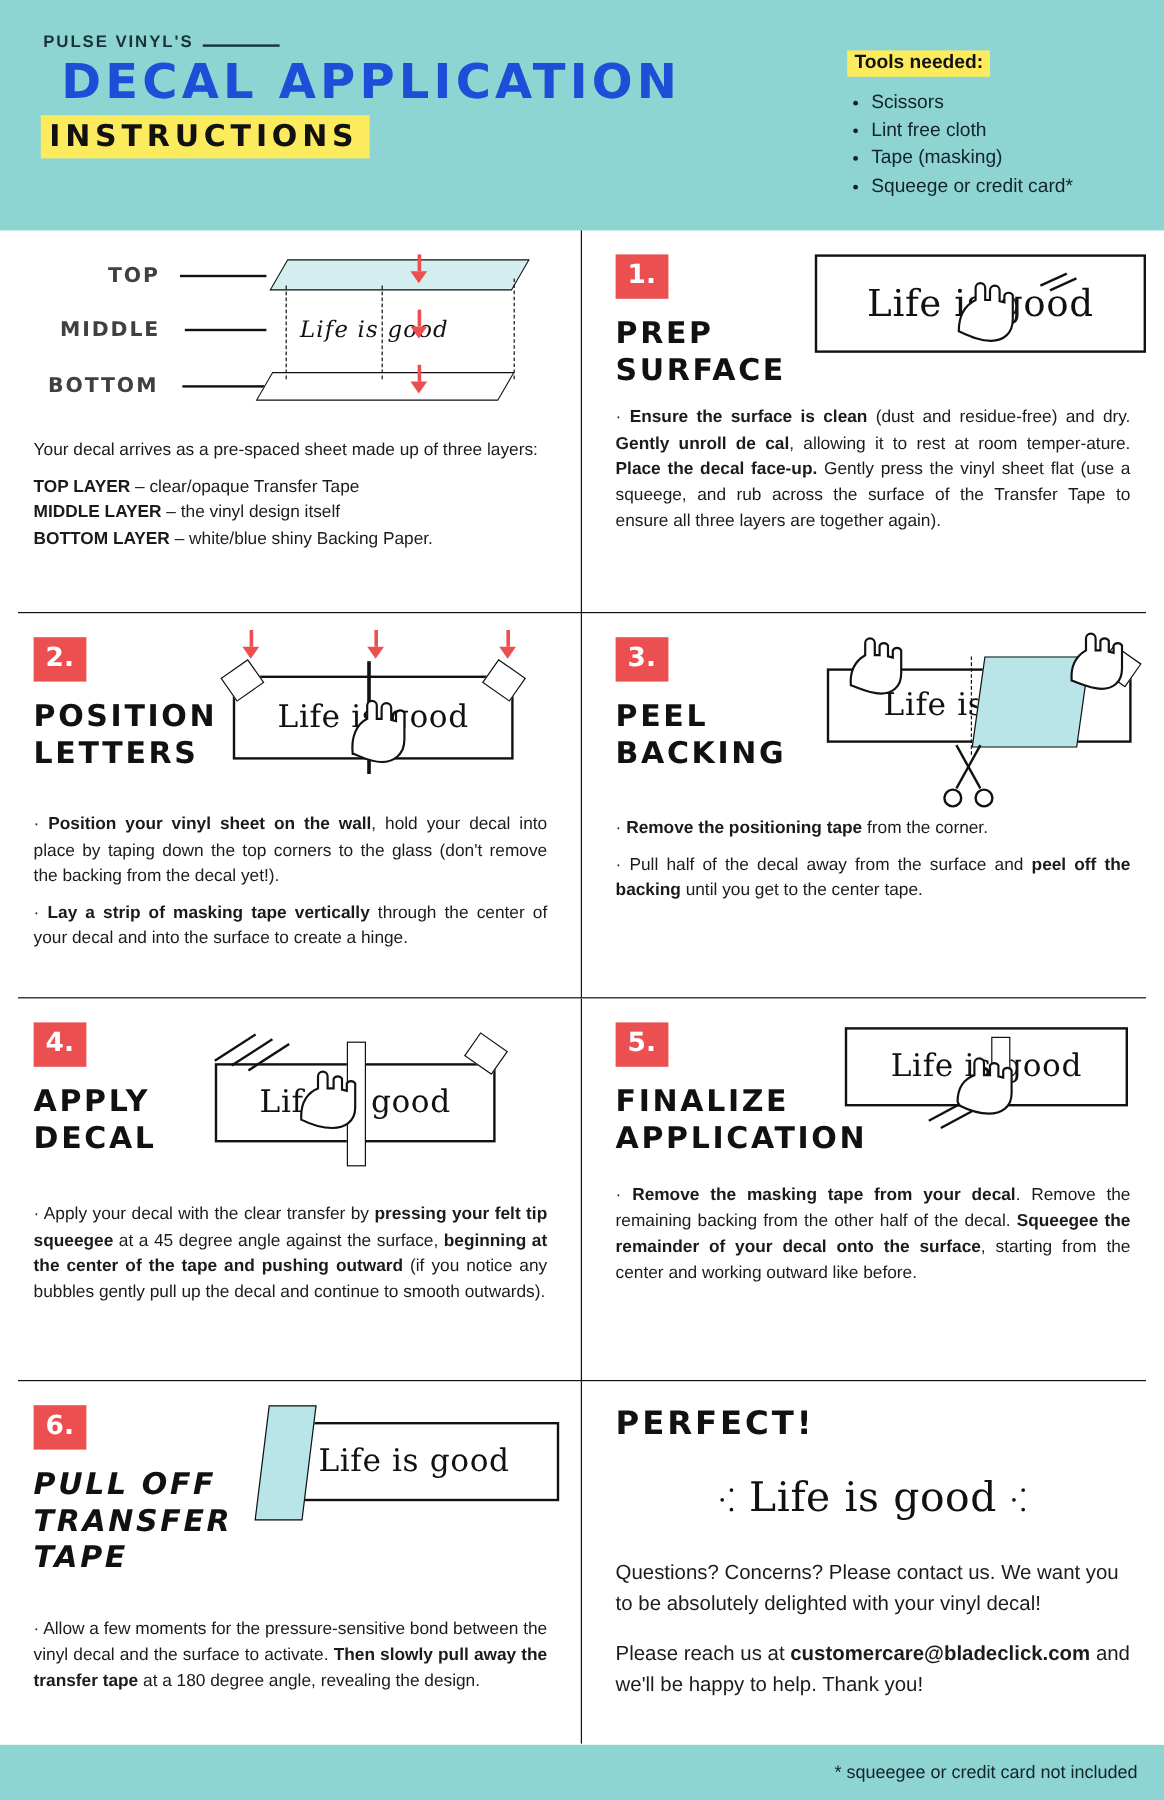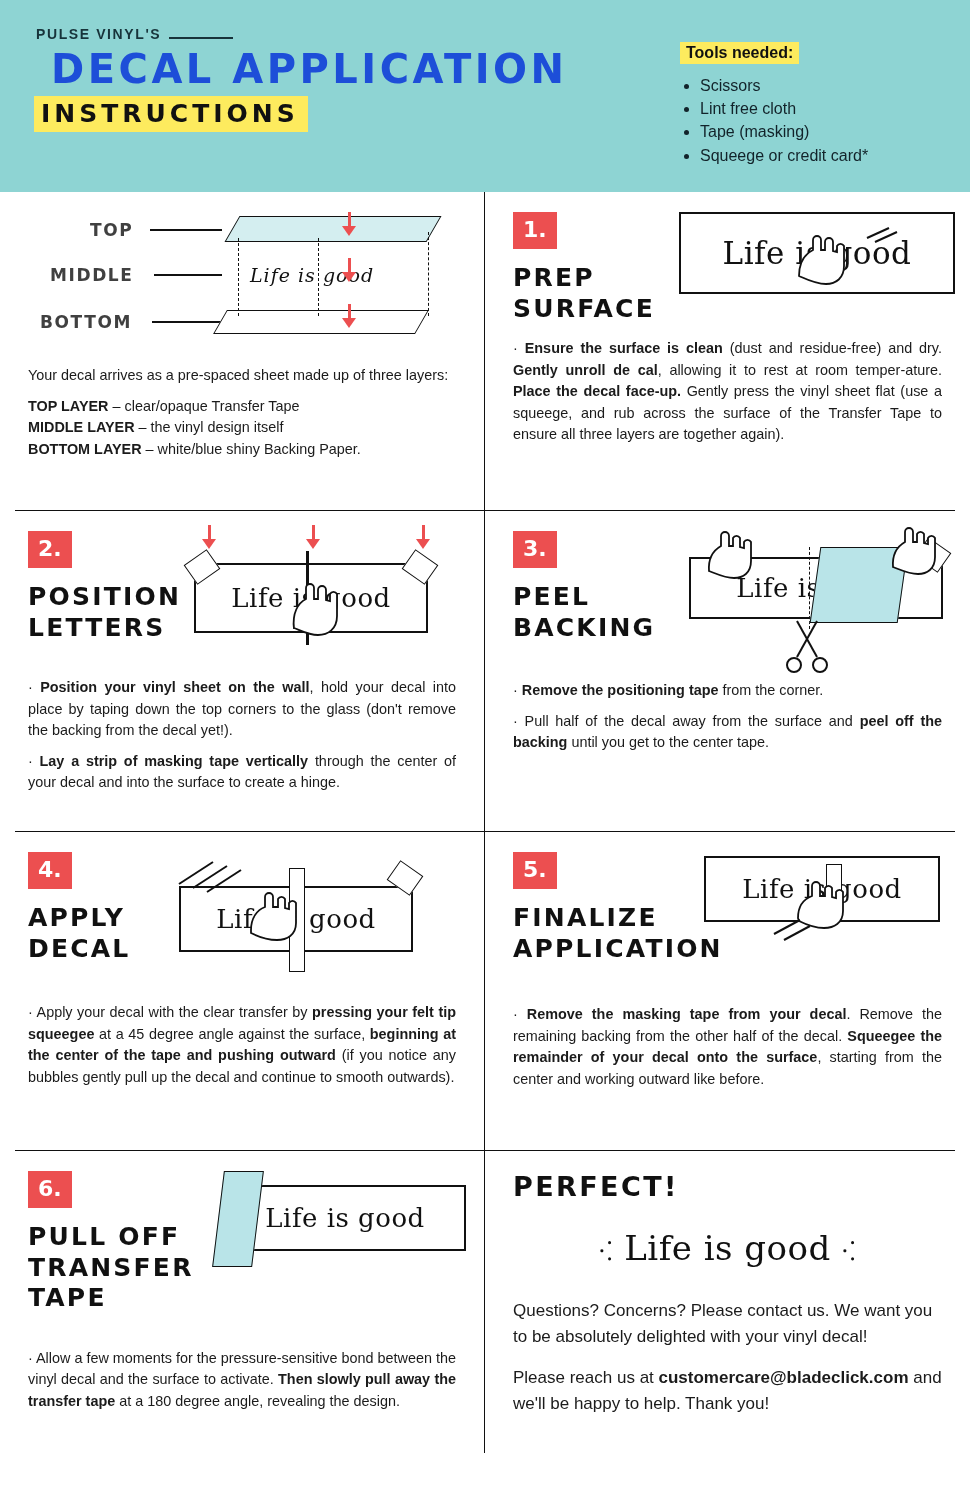--- a/index.html
+++ b/index.html
@@ -33,21 +33,21 @@
   }
   .subtitle-wrap { display:inline-block; }
   .subtitle {
     display:inline-block;
     background: #fdeb5e;
     font-size: 25px; font-weight: 700; letter-spacing: 4px;
     color: #111; padding: 3px 9px 4px 7px;
     font-family: "DejaVu Sans", sans-serif;
   }
   .tools {
-    position: absolute; right: 40px; top: 42px; width: 250px;
+    position: absolute; right: 14px; top: 42px; width: 250px;
   }
   .tools-title {
     display:inline-block; background:#fdeb5e; font-size:16px; font-weight:700;
     color:#111; padding: 2px 6px; margin-bottom: 6px;
   }
   .tools ul { margin: 4px 0 0 0; padding-left: 20px; }
   .tools li { font-size: 16px; line-height: 1.45; color: #12232a; }
   .row { display: flex; width: 970px; box-sizing: border-box; }
   .cell {
     box-sizing: border-box;
@@ -369,33 +369,33 @@
             <svg class="hand" style="left:84px; top:22px; width:66px; height:62px;" viewBox="0 0 66 62">
               <path d="M8 38 C8 26 14 19 22 16 L22 6 a4 4 0 0 1 8 0 l0 10 l5 0 l0 -8 a4 4 0 0 1 7 0 l0 9 l4 1 l0 -6 a4 4 0 0 1 7 0 l0 19 c0 12 -9 17 -19 17 c-10 0 -19 -4 -25 -7 z" fill="#fff" stroke="#111" stroke-width="1.8"></path>
             </svg>
             <svg style="position:absolute; left:64px; top:56px; width:60px; height:30px;" viewBox="0 0 60 30">
               <line x1="4" y1="20" x2="30" y2="6" stroke="#111" stroke-width="2"></line>
               <line x1="14" y1="26" x2="40" y2="12" stroke="#111" stroke-width="2"></line>
             </svg>
           </div>
         </div>
       </div>
-      <div class="body-text" style="margin-top:40px;">
+      <div class="body-text" style="margin-top:22px;">
         <p>· <b>Remove the masking tape from your decal</b>. Remove the remaining backing from the other half of the decal. <b>Squeegee the remainder of your decal onto the surface</b>, starting from the center and working outward like before.</p>
       </div>
     </div>
   </div>
   <div class="row-sep"></div>
 
   <div class="row">
     <div class="cell left" style="height:302px;">
       <div class="headrow">
         <div class="headcol" style="width:180px;">
           <span class="stepnum">6.</span>
-          <div class="stephead" style="white-space:pre-line;">PULL OFF
+          <div class="stephead" style="white-space:pre-line;font-style:italic;">PULL OFF
 TRANSFER
 TAPE</div>
         </div>
         <div class="artcol" style="position:relative; height:105px;">
           <div class="decal-box" style="width:238px; height:62px; position:absolute; left:0; top:14px; overflow:visible;">
             <span class="decal-text small">Life is good</span>
             <div class="peel-sheet" style="left:-8px; top:-16px; width:38px; height:94px; transform: skewX(-7deg);"></div>
           </div>
         </div>
       </div>
@@ -411,14 +411,17 @@
         <span>Life is good</span>
         <span class="spark">⁖</span>
       </div>
       <div class="contact">Questions? Concerns? Please contact us. We want you to be absolutely delighted with your vinyl decal!</div>
       <div class="contact">
         <span>Please reach us at </span><b>customercare@bladeclick.com</b><span> and we'll be happy to help. Thank you!</span>
       </div>
     </div>
   </div>
 
+  <div class="footer">
+    <span>* squeegee or credit card not included</span>
+  </div>
 
 </div>
 
 </body></html>

